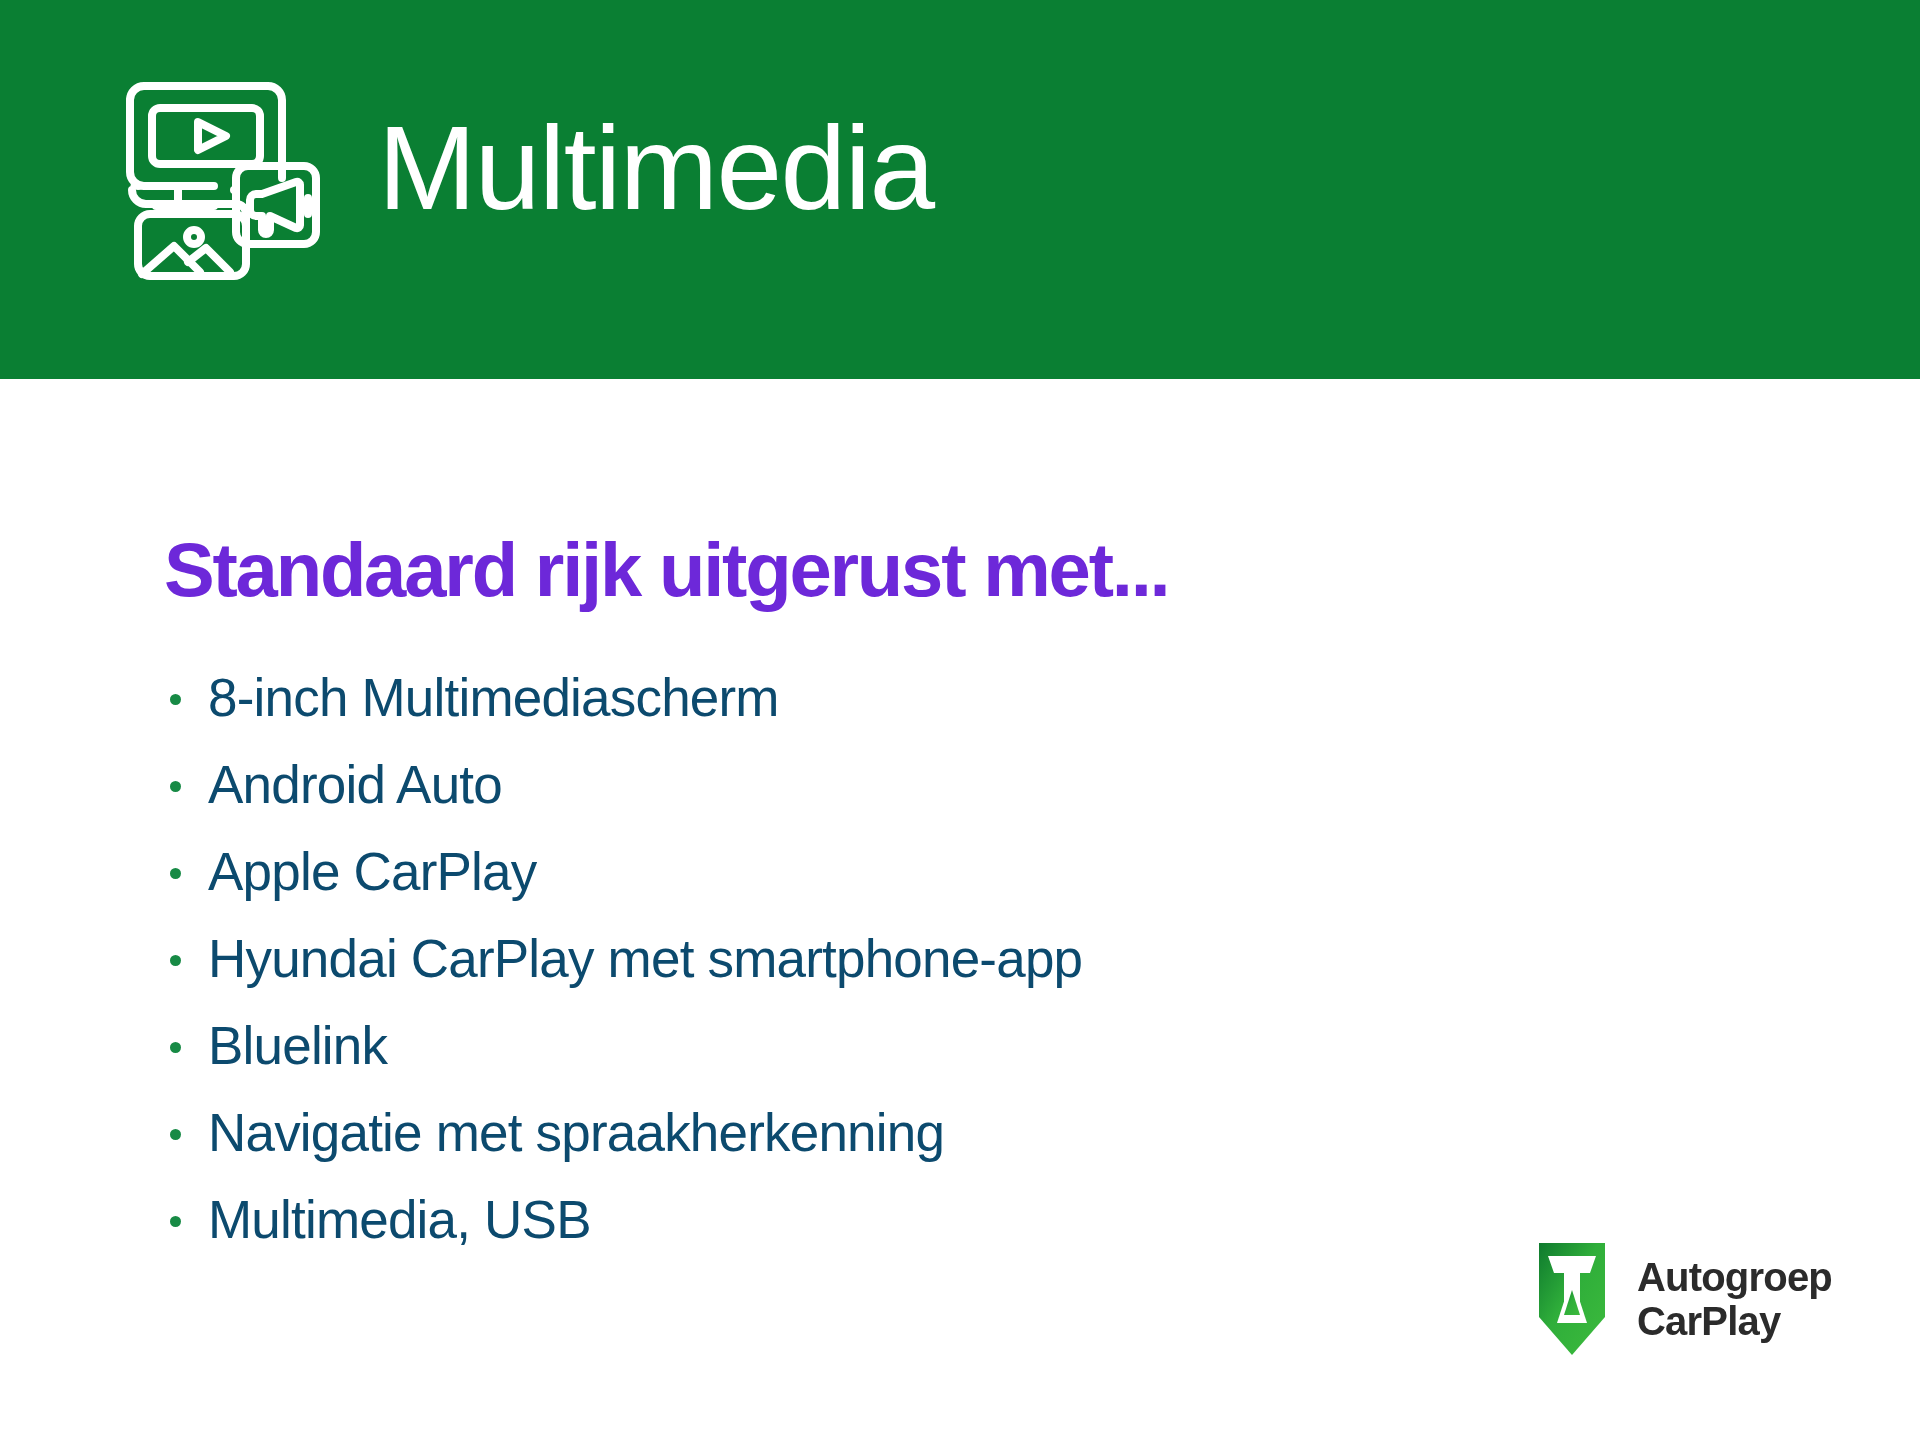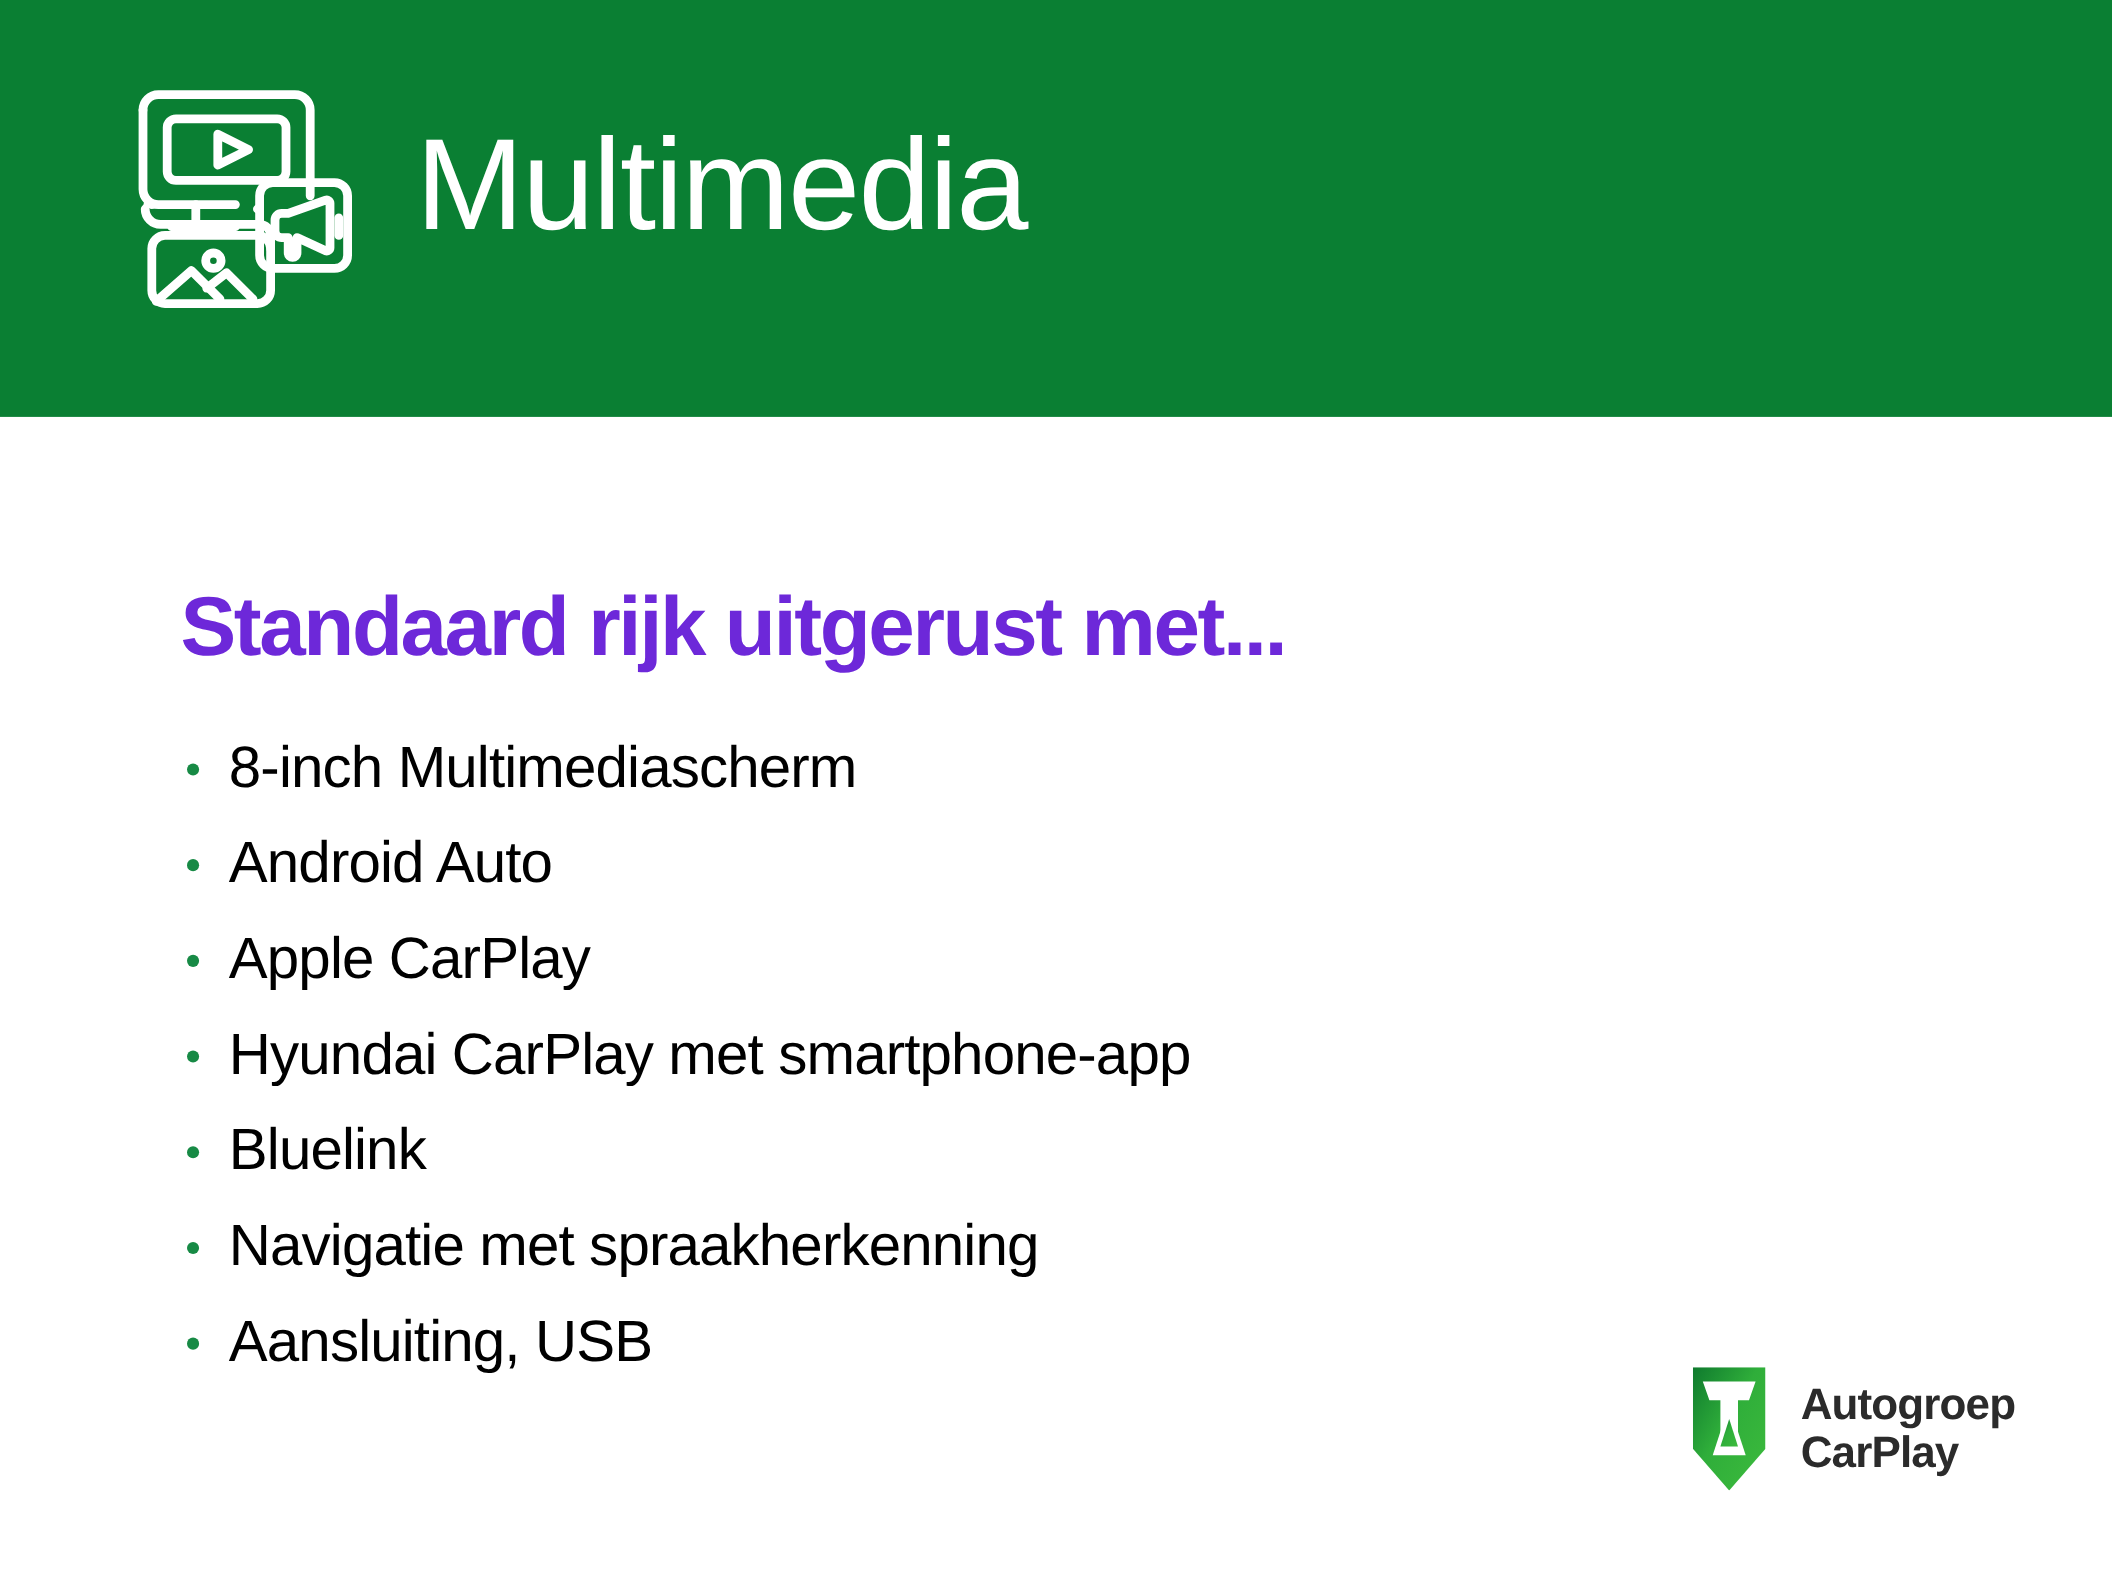--- a/index.html
+++ b/index.html
@@ -76,21 +76,21 @@
     top: 275px;
     list-style: none;
     margin: 0;
     padding: 0;
   }
   .feature-item {
     position: relative;
     padding-left: 44px;
     font-size: 53px;
     line-height: 87px;
-    color: #000000;
+    color: #0c4a6e;
     letter-spacing: -0.8px;
     white-space: nowrap;
   }
   .feature-item .bullet-dot {
     position: absolute;
     left: 6px;
     top: 40px;
     width: 11px;
     height: 11px;
     border-radius: 50%;
@@ -185,21 +185,21 @@
       <li class="feature-item">
         <span class="bullet-dot"></span>
         <span>Bluelink</span>
       </li>
       <li class="feature-item">
         <span class="bullet-dot"></span>
         <span>Navigatie met spraakherkenning</span>
       </li>
       <li class="feature-item">
         <span class="bullet-dot"></span>
-        <span>Aansluiting, USB</span>
+        <span>Multimedia, USB</span>
       </li>
     </ul>
   </div>
 
   <div class="logo">
     <svg class="logo-shield" viewBox="0 0 66 112" xmlns="http://www.w3.org/2000/svg">
       <defs>
         <linearGradient id="shieldGrad" x1="0" y1="0" x2="1" y2="1">
           <stop offset="0%" stop-color="#0f7a2e"></stop>
           <stop offset="45%" stop-color="#2fae3a"></stop>

